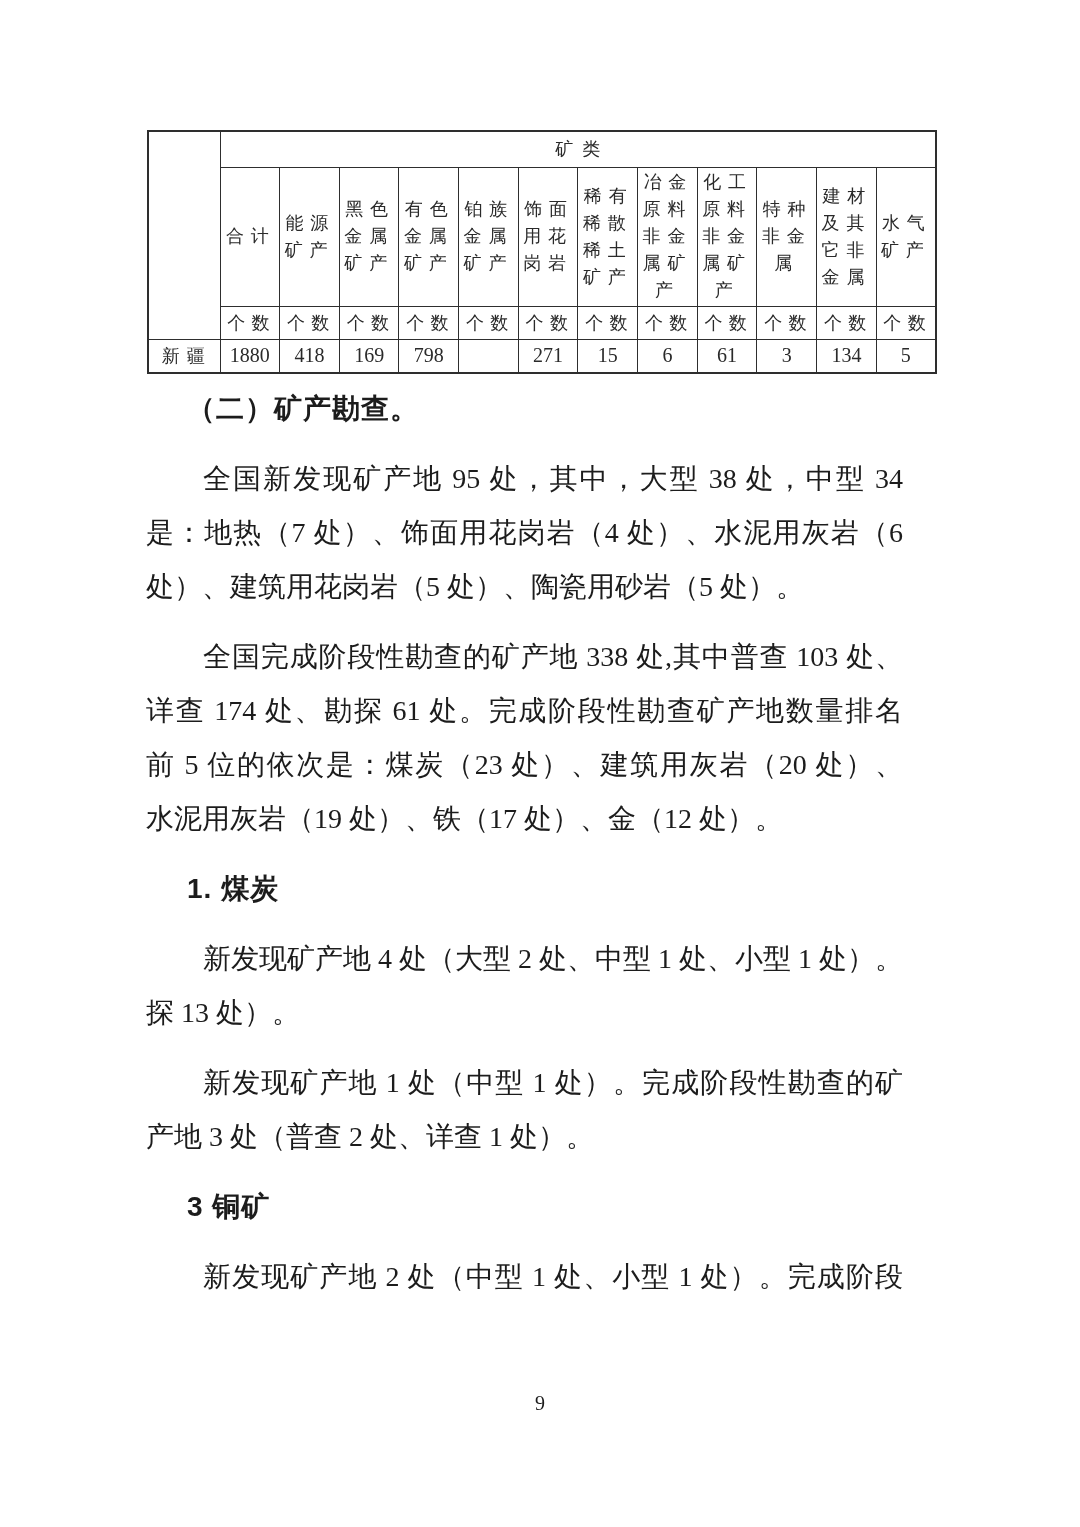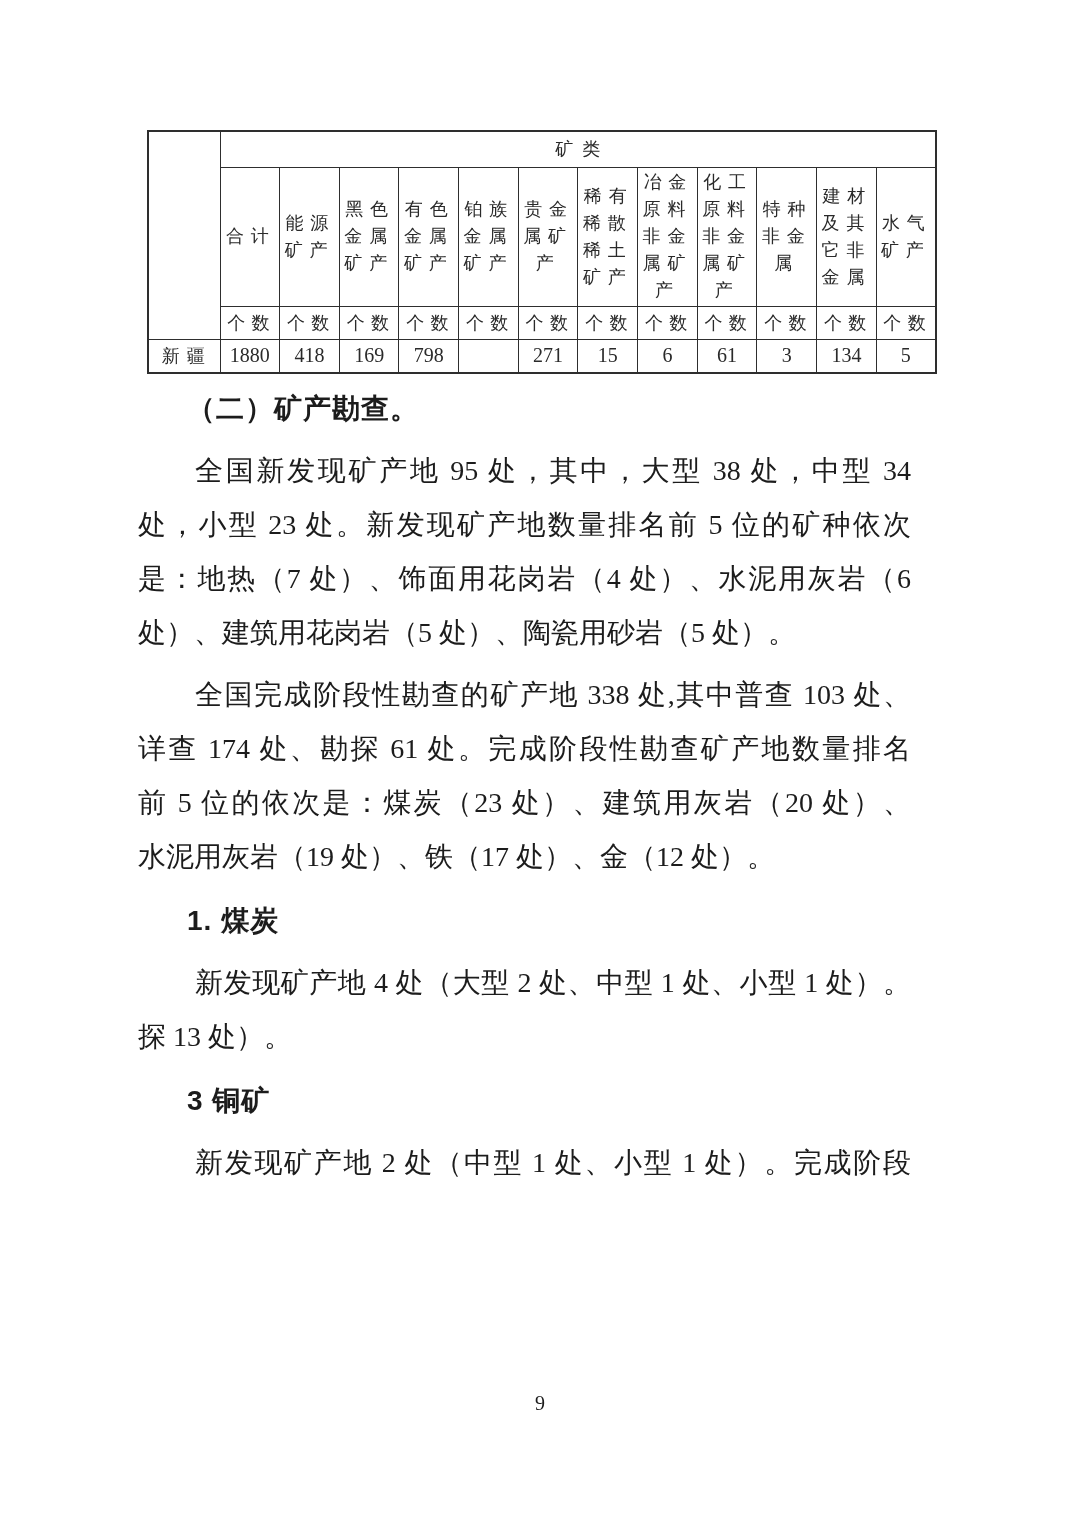--- a/index.html
+++ b/index.html
@@ -43,21 +43,21 @@
     font-size:28px;line-height:54px;
   }
   .heading, .subheading{
     font-weight:bold;
     padding-left:57px;
     margin:0;
     font-family:"Liberation Sans","DejaVu Sans",sans-serif;
     letter-spacing:1px;
   }
   .subheading{margin-top:10px;}
-  .para{margin:8px;}
+  .para{margin:16px;}
   .para .line{
     text-align:justify;
     text-align-last:justify;
   }
   .para .line:first-child{text-indent:57px;}
   .para .line.last{text-align-last:left;}
   .para.fill .line.last{text-align-last:justify;}
 
   
   .page-number{
@@ -90,21 +90,21 @@
       <tr class="row-group">
         <td class="corner" rowspan="3"></td>
         <td class="group" colspan="12">矿类</td>
       </tr>
       <tr class="row-names">
         <td class="name">合计</td>
           <td class="name">能源矿产</td>
           <td class="name">黑色金属矿产</td>
           <td class="name">有色金属矿产</td>
           <td class="name">铂族金属矿产</td>
-          <td class="name">贵金属矿产</td>
+          <td class="name">饰面用花岗岩</td>
           <td class="name">稀有稀散稀土矿产</td>
           <td class="name">冶金原料非金属矿产</td>
           <td class="name">化工原料非金属矿产</td>
           <td class="name">特种非金属</td>
           <td class="name">建材及其它非金属</td>
           <td class="name last">水气矿产</td>
       </tr>
       <tr class="row-units">
         <td class="unit">个数</td>
           <td class="unit">个数</td>
@@ -137,40 +137,43 @@
         </tr>
     </tbody>
   </table>
 
   <div class="content">
 
     <div class="heading">（二）矿产勘查。</div>
 
     <div class="para">
       <div class="line">全国新发现矿产地 95 处，其中，大型 38 处，中型 34</div>
-        <div class="line">处，小型 23 处。新发现矿产地数量排名前 5 位的矿种依次</div>
         <div class="line">是：地热（7 处）、饰面用花岗岩（4 处）、水泥用灰岩（6</div>
         <div class="line last">处）、建筑用花岗岩（5 处）、陶瓷用砂岩（5 处）。</div>
     </div>
 
     <div class="para">
       <div class="line">全国完成阶段性勘查的矿产地 338 处,其中普查 103 处、</div>
         <div class="line">详查 174 处、勘探 61 处。完成阶段性勘查矿产地数量排名</div>
         <div class="line">前 5 位的依次是：煤炭（23 处）、建筑用灰岩（20 处）、</div>
         <div class="line last">水泥用灰岩（19 处）、铁（17 处）、金（12 处）。</div>
     </div>
 
     <div class="subheading">1. 煤炭</div>
 
     <div class="para">
       <div class="line">新发现矿产地 4 处（大型 2 处、中型 1 处、小型 1 处）。</div>
         <div class="line last">探 13 处）。</div>
     </div>
 
 
+    <div class="para">
+      <div class="line">新发现矿产地 1 处（中型 1 处）。完成阶段性勘查的矿</div>
+        <div class="line last">产地 3 处（普查 2 处、详查 1 处）。</div>
+    </div>
 
     <div class="subheading">3 铜矿</div>
 
     <div class="para fill">
       <div class="line last">新发现矿产地 2 处（中型 1 处、小型 1 处）。完成阶段</div>
     </div>
 
   </div>
 
   <div class="page-number">9</div>

